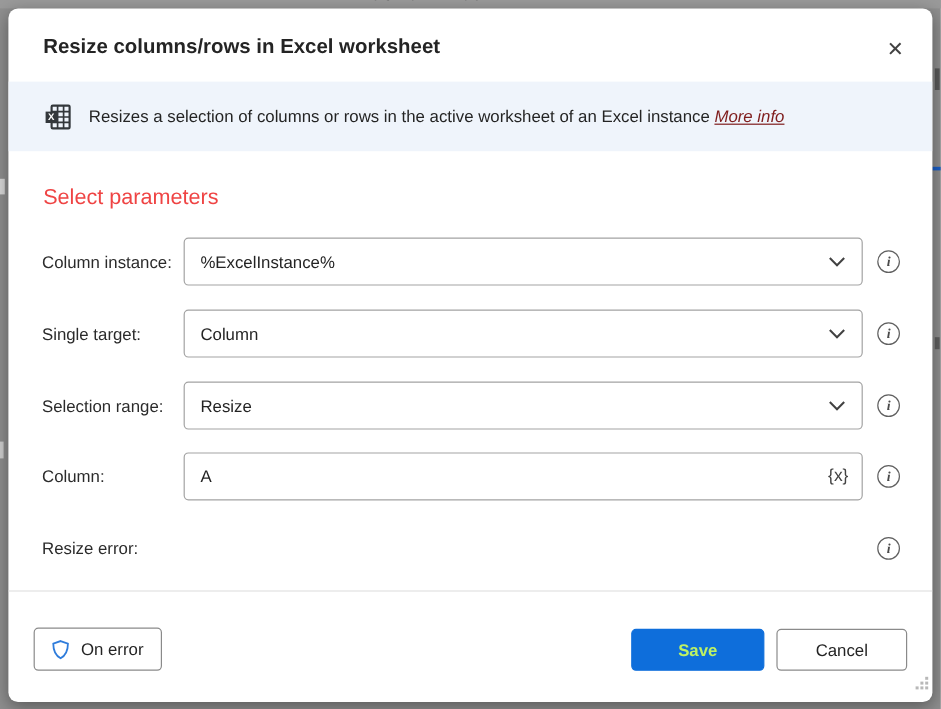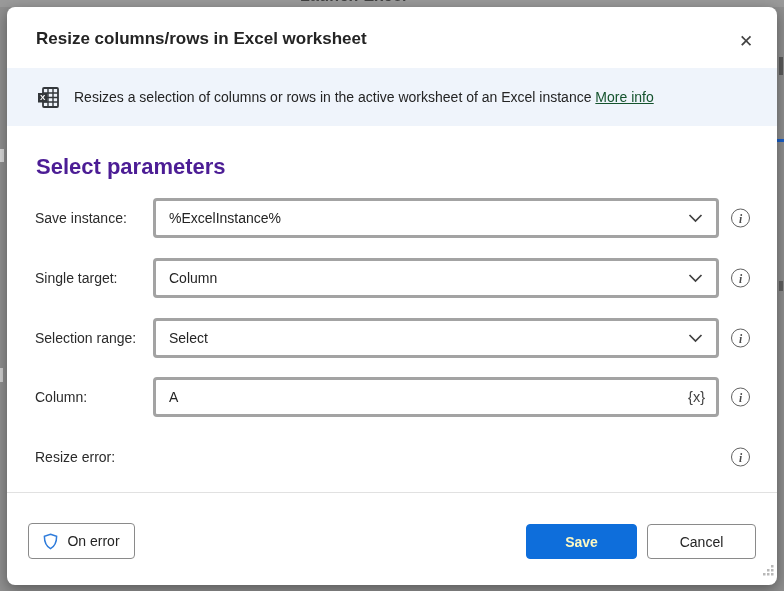--- a/index.html
+++ b/index.html
@@ -42,36 +42,36 @@
     position:absolute; right:17px; top:20px; width:28px; height:28px;
     display:flex; align-items:center; justify-content:center;
     font-size:17px; color:#424242; cursor:pointer; border-radius:4px;
   }
   .banner {
     position:absolute; left:0; top:61px; width:770px; height:58px;
     background:#eff4fb; display:flex; align-items:center;
   }
   .banner .xl-icon { margin-left:29px; flex:0 0 auto; display:flex; }
   .banner .desc { margin-left:13px; font-size:14px; color:#242424; }
-  .banner a.more-info { color:#14532d; text-decoration:underline; cursor:pointer; }
+  .banner a.more-info { color:#7f1d1d; text-decoration:underline; cursor:pointer;font-style:italic; }
 
   .section-heading {
     position:absolute; left:29px; top:147px;
-    font-size:22px; font-weight:700; color:#4c1d95;
+    font-size:18px; font-weight:400; color:#ef4444;
   }
 
   
   .row { position:absolute; left:0; width:770px; height:40px; }
   .row .lbl {
     position:absolute; left:28px; top:50%; transform:translateY(-50%);
     font-size:14px; color:#2b2b2b;
   }
   .field {
     position:absolute; left:146px; top:0; width:566px; height:40px;
-    border:3px solid #a3a3a3; border-radius:4px; background:#fff;
+    border:1px solid #a3a3a3; border-radius:4px; background:#fff;
     display:flex; align-items:center; cursor:pointer;
   }
   .field .value {
     flex:1 1 auto; padding-left:13px; font-size:14px; color:#242424;
     white-space:nowrap; overflow:hidden;
   }
   .field .chev { flex:0 0 auto; margin-right:13px; display:flex; }
   .field .varpick {
     flex:0 0 auto; margin-right:8px; font-size:14.5px; color:#424242;
     padding:2px 3px; cursor:pointer;
@@ -95,21 +95,21 @@
     display:flex; align-items:center; justify-content:center; cursor:pointer;
     font-family:"Liberation Sans", sans-serif;
     text-align:center;
   }
   .btn-onerror {
     left:21px; top:516px; width:107px;
     background:#fff; border:1px solid #8a8a8a; color:#242424; gap:9px;
   }
   .btn-save {
     left:519px; top:517px; width:111px; height:35px;
-    background:#0e6edb; border:1px solid #0e6edb; color:#fef9c3; font-weight:700;
+    background:#0e6edb; border:1px solid #0e6edb; color:#bef264; font-weight:700;
   }
   .btn-cancel {
     left:640px; top:517px; width:109px; height:35px;
     background:#fff; border:1px solid #8a8a8a; color:#242424;
   }
   .grip { position:absolute; right:2px; bottom:4px; }
 </style>
 </head>
 <body>
 
@@ -139,21 +139,21 @@
         <rect x="2" y="8" width="9.5" height="9.5" fill="#33373b"></rect>
         <text x="6.75" y="15.4" font-size="8" font-weight="bold" fill="#ffffff" text-anchor="middle" font-family="Liberation Sans, sans-serif">X</text>
       </svg>
     </span>
     <span class="desc"><span>Resizes a selection of columns or rows in the active worksheet of an Excel instance</span> <a class="more-info">More info</a></span>
   </div>
 
   <div class="section-heading">Select parameters</div>
 
   <div class="row r0">
-    <span class="lbl">Save instance:</span>
+    <span class="lbl">Column instance:</span>
     <div class="field">
       <span class="value">%ExcelInstance%</span>
       <span class="chev">
         <svg width="15" height="10" viewBox="0 0 15 10">
             <polyline points="1.5,2 7.5,8 13.5,2" fill="none" stroke="#424242" stroke-width="1.7"></polyline>
           </svg>
       </span>
     </div>
     <span class="info-btn">i</span>
   </div>
@@ -167,21 +167,21 @@
             <polyline points="1.5,2 7.5,8 13.5,2" fill="none" stroke="#424242" stroke-width="1.7"></polyline>
           </svg>
       </span>
     </div>
     <span class="info-btn">i</span>
   </div>
 
   <div class="row r2">
     <span class="lbl">Selection range:</span>
     <div class="field">
-      <span class="value">Select</span>
+      <span class="value">Resize</span>
       <span class="chev">
         <svg width="15" height="10" viewBox="0 0 15 10">
             <polyline points="1.5,2 7.5,8 13.5,2" fill="none" stroke="#424242" stroke-width="1.7"></polyline>
           </svg>
       </span>
     </div>
     <span class="info-btn">i</span>
   </div>
 
   <div class="row r3">

